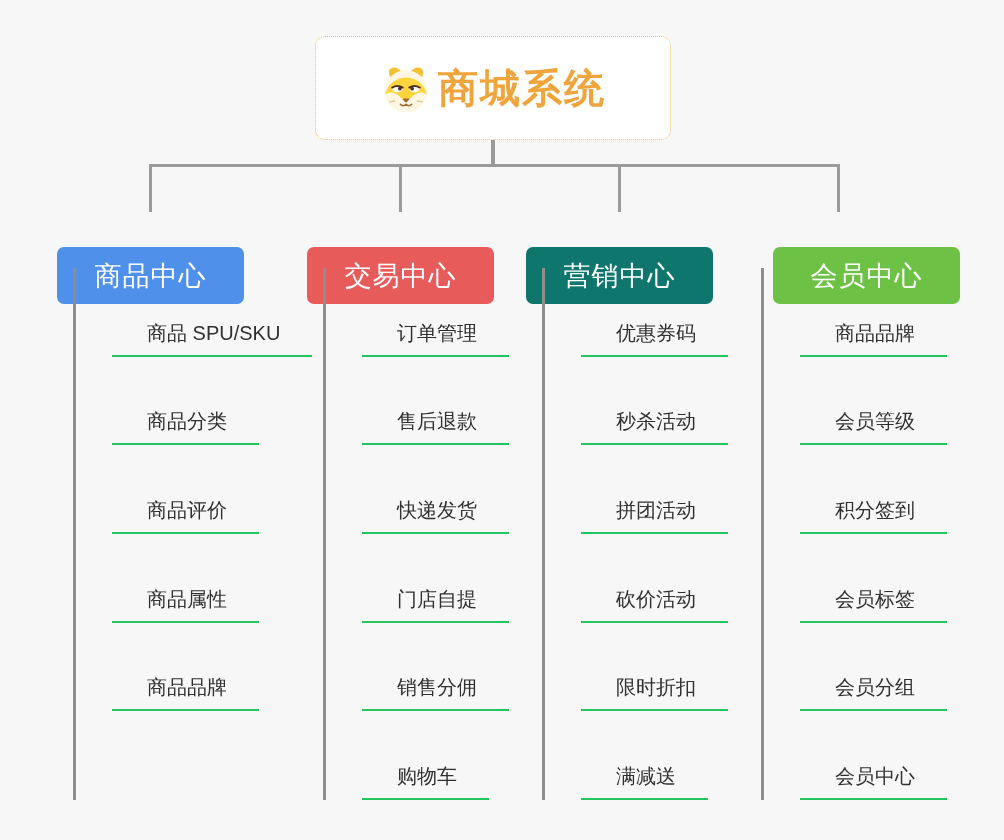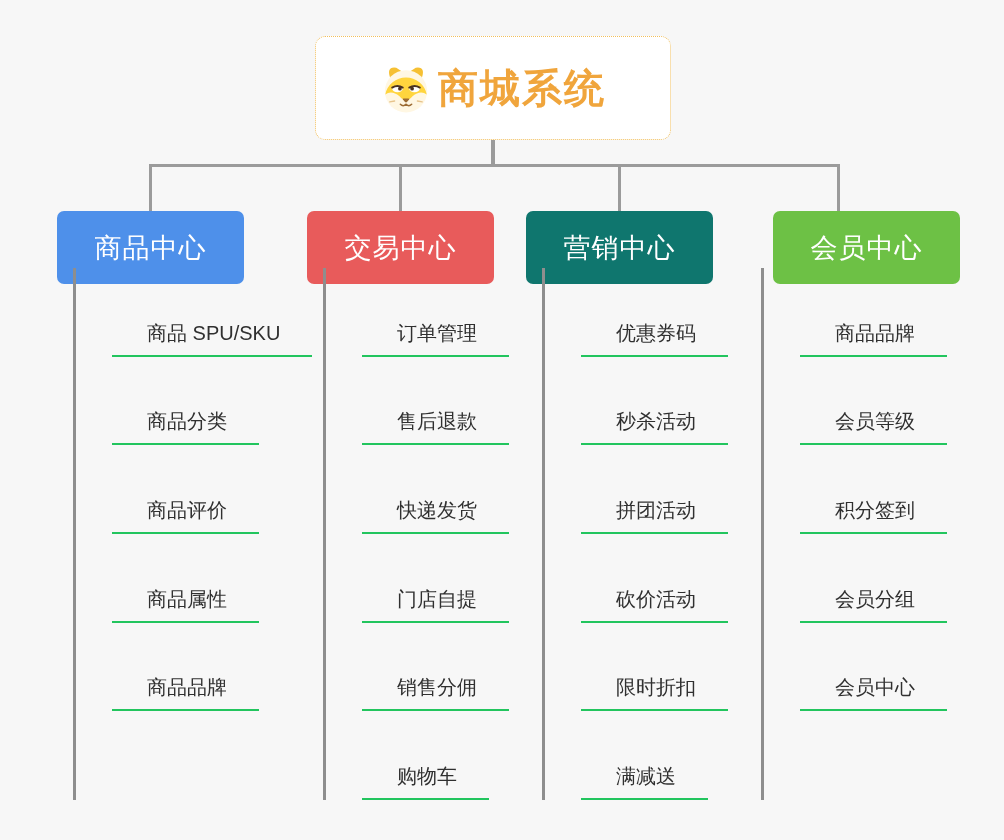--- a/index.html
+++ b/index.html
@@ -28,24 +28,25 @@
   .conn{position:absolute;background:#9b9b9b;}
   .conn-stem{left:491px;top:139px;width:4px;height:28px;}
   .conn-rail{left:149px;top:164px;width:691px;height:3px;}
   .conn-drop{top:164px;width:3px;height:48px;}
   .drop-0{left:149px;} .drop-1{left:399px;} .drop-2{left:618px;} .drop-3{left:837px;}
 
   
   .branch{position:absolute;top:211px;width:250px;}
   .branch-0{left:57px;} .branch-1{left:307px;} .branch-2{left:526px;} .branch-3{left:745px;padding-left:28px;}
   .branch-node{
-    width:187px;height:73px;border-radius:7px;
+    width:187px;height:57px;border-radius:7px;
     color:#ffffff;font-size:27px;letter-spacing:1px;
     display:flex;align-items:center;justify-content:center;
     white-space:nowrap;
+    margin-top:36px;
   }
   .children{
     position:absolute;left:16px;top:57px;height:532px;width:220px;
     border-left:3px solid #8e8e8e;
     display:flex;flex-direction:column;
   }
   .leaf{height:88.66px;display:flex;align-items:flex-end;}
   .leaf-label{
     display:inline-block;white-space:nowrap;
     font-size:20px;color:#303030;
@@ -160,20 +161,23 @@
       <div class="leaf">
           <span class="leaf-label">商品品牌</span>
         </div>
       <div class="leaf">
           <span class="leaf-label">会员等级</span>
         </div>
       <div class="leaf">
           <span class="leaf-label">积分签到</span>
         </div>
       <div class="leaf">
+          <span class="leaf-label">会员标签</span>
+        </div>
+      <div class="leaf">
           <span class="leaf-label">会员分组</span>
         </div>
       <div class="leaf">
           <span class="leaf-label">会员中心</span>
         </div>
     </div>
   </div>
 
 </div>
 

